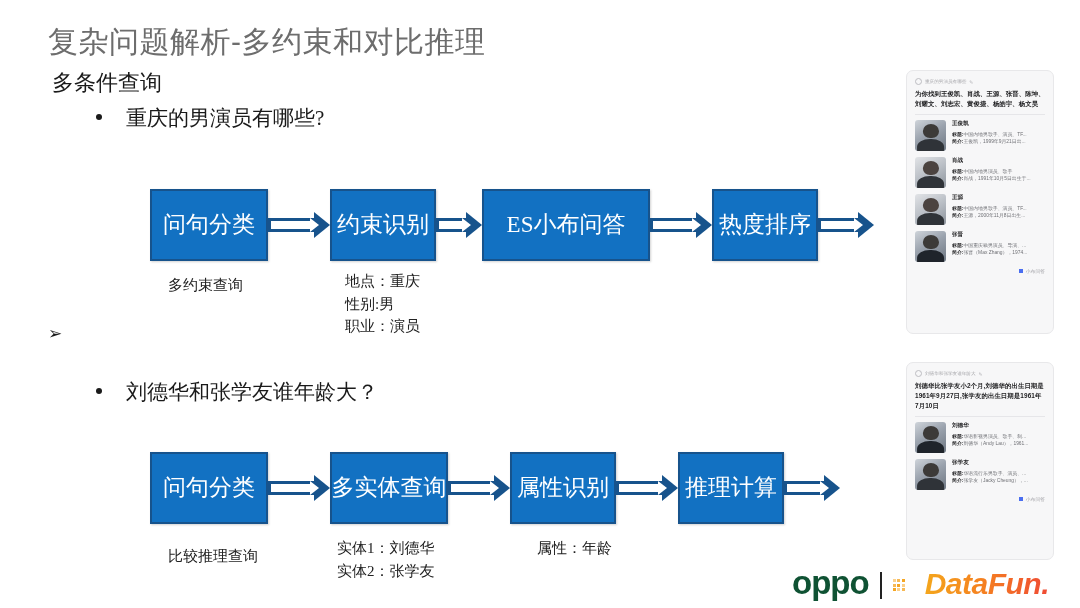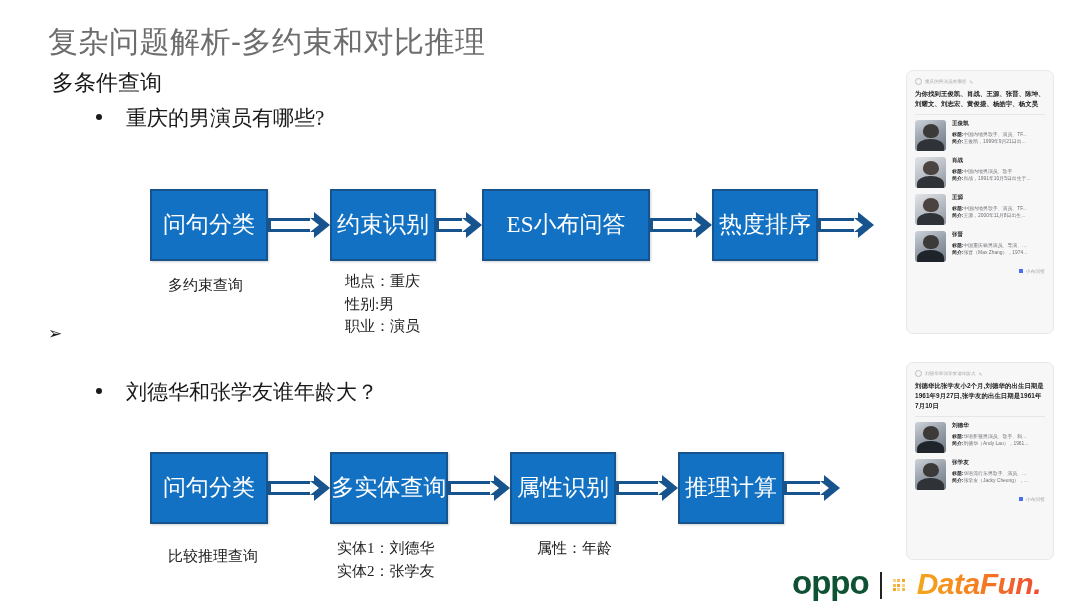--- a/index.html
+++ b/index.html
@@ -279,21 +279,21 @@
     line-height: 1;
   }
   .brand-sep {
     width: 2px;
     height: 27px;
     background: #222222;
   }
   .datafun {
     display: flex;
     align-items: center;
-    gap: 12px;
+    gap: 20px;
   }
   .df-dots {
     display: grid;
     grid-template-columns: repeat(3, 3px);
     grid-auto-rows: 3px;
     gap: 1.5px;
     transform: translateY(1px);
   }
   .df-dots i { background: #f5a623; display: block; }
   .df-dots i.d2 { background: #f7b955; }

